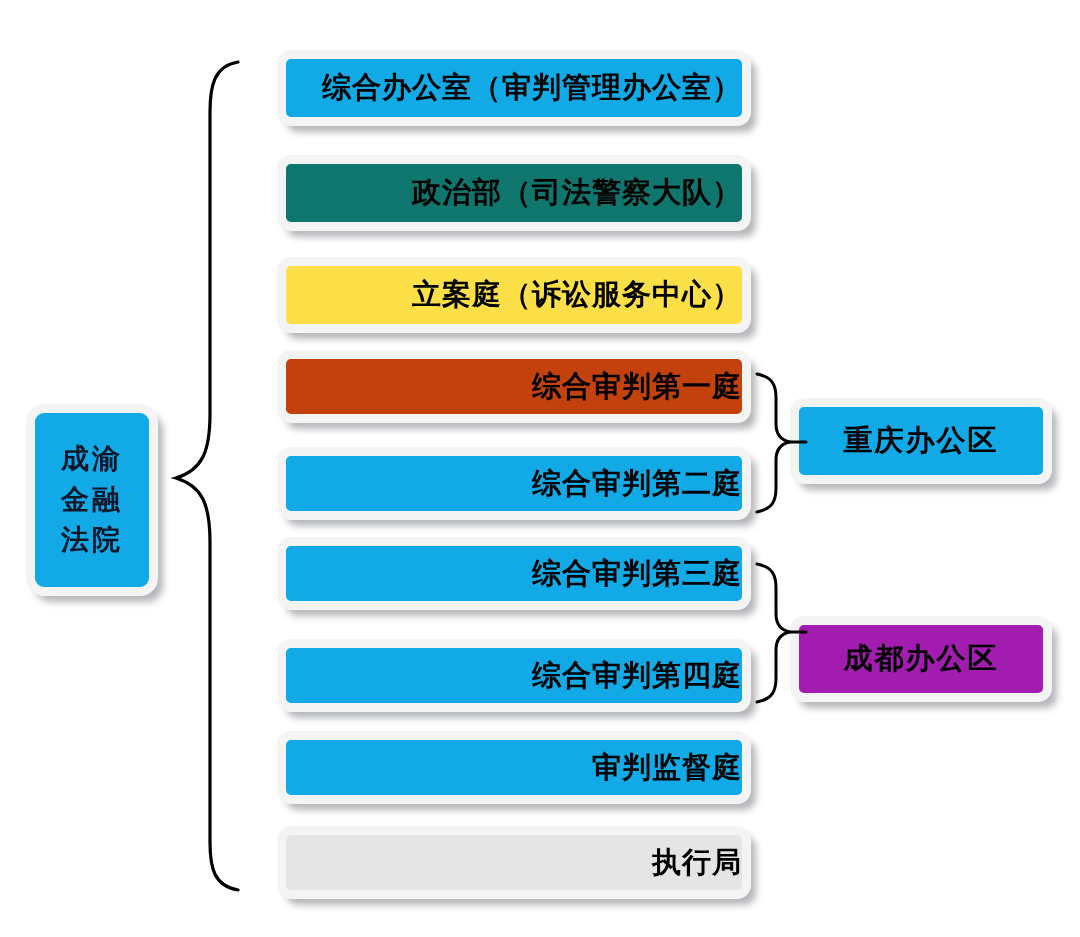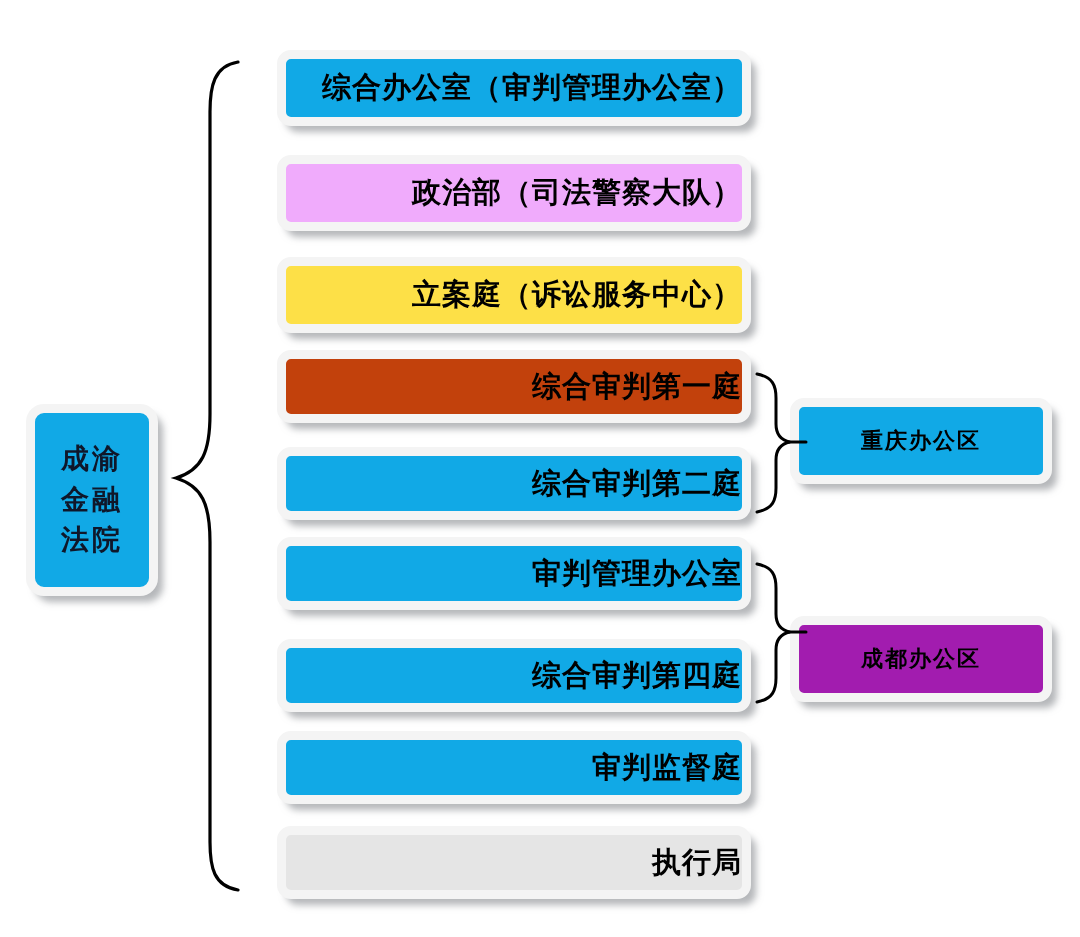--- a/index.html
+++ b/index.html
@@ -63,21 +63,21 @@
     width: 474px;
     font-size: 29px;
     justify-content: flex-end;
   }
 
   
   .node.zone {
     left: 790px;
     width: 262px;
     height: 86px;
-    font-size: 22px;
+    font-size: 29px;
     letter-spacing: 2px;
   }
 
   
   #braces {
     position: absolute;
     left: 0;
     top: 0;
     width: 1080px;
     height: 937px;
@@ -97,34 +97,34 @@
 
   <div class="node root" style="background: rgb(17, 169, 230); border-color: rgb(244, 244, 244); color: #0f172a; text-align: right;">
     <span class="node-label">成渝
 金融
 法院</span>
   </div>
 
   <div class="node dept" style="top: 50px; height: 76px; background: rgb(17, 169, 230); border-color: rgb(244, 244, 244); color: rgb(0, 0, 0);">
     <span class="node-label">综合办公室（审判管理办公室）</span>
   </div>
-  <div class="node dept" style="top: 155px; height: 76px; background: #f0abfc; border-color: rgb(244, 244, 244); color: rgb(0, 0, 0);">
+  <div class="node dept" style="top: 155px; height: 76px; background: #0f766e; border-color: rgb(244, 244, 244); color: rgb(0, 0, 0);">
     <span class="node-label">政治部（司法警察大队）</span>
   </div>
   <div class="node dept" style="top: 257px; height: 76px; background: #fde047; border-color: rgb(244, 244, 244); color: rgb(0, 0, 0);">
     <span class="node-label">立案庭（诉讼服务中心）</span>
   </div>
   <div class="node dept" style="top: 350px; height: 73px; background: #c2410c; border-color: rgb(244, 244, 244); color: rgb(0, 0, 0);">
     <span class="node-label">综合审判第一庭</span>
   </div>
   <div class="node dept" style="top: 447px; height: 73px; background: rgb(17, 169, 230); border-color: rgb(244, 244, 244); color: rgb(0, 0, 0);">
     <span class="node-label">综合审判第二庭</span>
   </div>
   <div class="node dept" style="top: 537px; height: 73px; background: rgb(17, 169, 230); border-color: rgb(244, 244, 244); color: rgb(0, 0, 0);">
-    <span class="node-label">审判管理办公室</span>
+    <span class="node-label">综合审判第三庭</span>
   </div>
   <div class="node dept" style="top: 639px; height: 73px; background: rgb(17, 169, 230); border-color: rgb(244, 244, 244); color: rgb(0, 0, 0);">
     <span class="node-label">综合审判第四庭</span>
   </div>
   <div class="node dept" style="top: 731px; height: 73px; background: rgb(17, 169, 230); border-color: rgb(244, 244, 244); color: rgb(0, 0, 0);">
     <span class="node-label">审判监督庭</span>
   </div>
   <div class="node dept" style="top: 826px; height: 73px; background: #e5e5e5; border-color: rgb(244, 244, 244); color: rgb(0, 0, 0);">
     <span class="node-label">执行局</span>
   </div>

